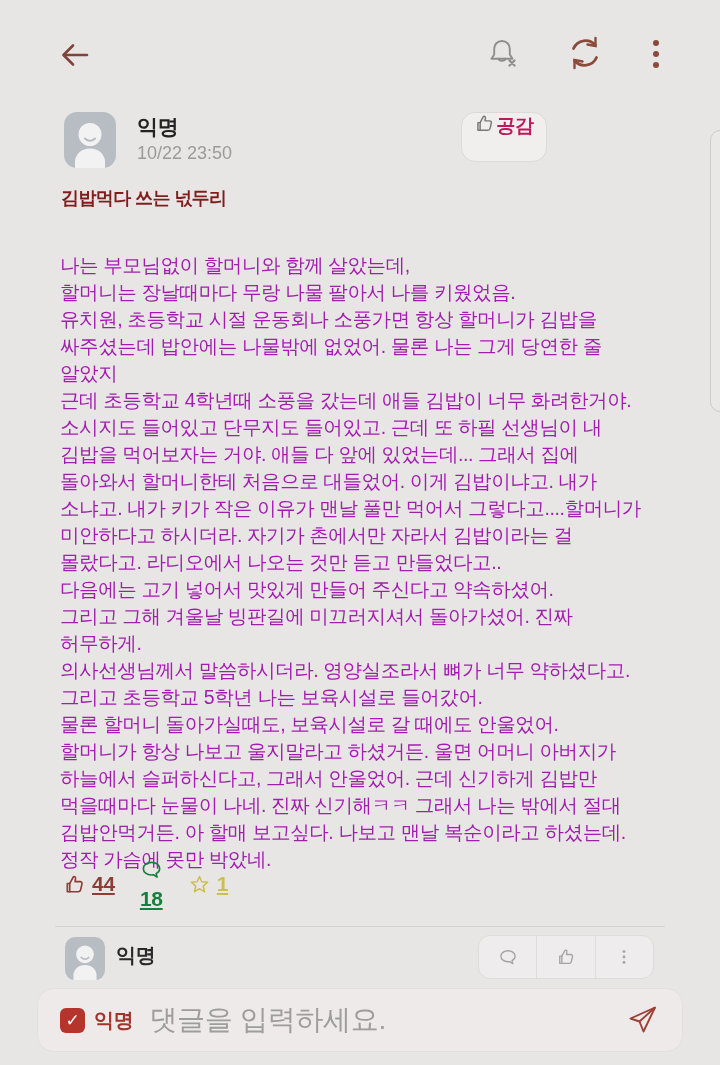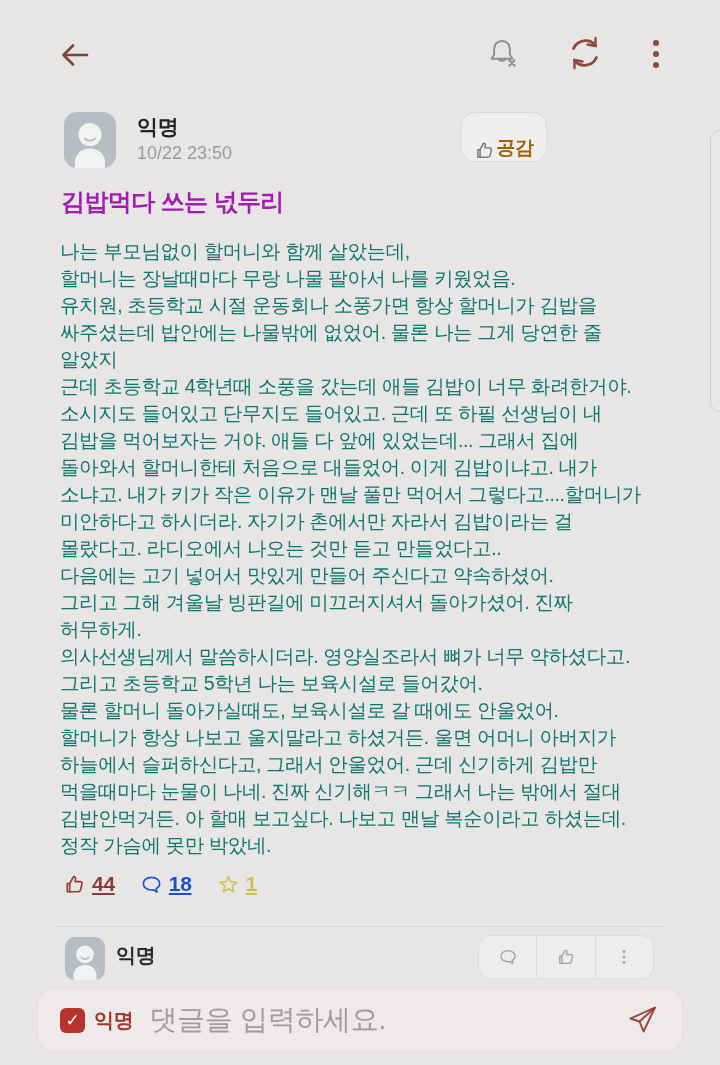--- a/index.html
+++ b/index.html
@@ -18,46 +18,46 @@
   .refresh-btn{ left:564px; top:32px; width:42px; height:42px; }
   .menu-btn   { left:642px; top:34px; width:28px; height:40px; }
 
   
   .avatar { position:absolute; left:64px; top:112px; width:52px; height:56px; }
   .author-name { position:absolute; left:137px; top:113px; font-size:21px; font-weight:700; color:#232122; letter-spacing:-0.3px; }
   .timestamp   { position:absolute; left:137px; top:143px; font-size:18px; color:#9b999a; }
 
   .chip-btn {
     position:absolute; top:112px; height:50px;
-    display:flex; align-items:flex-end; justify-content:center; gap:1px;
+    display:flex; align-items:flex-start; justify-content:center; gap:1px;
     background:#f1efee; border:1px solid #dcdad9; border-radius:14px;
-    font-size:19px; font-weight:600; color:#a16207; cursor:pointer;
+    font-size:19px; font-weight:600; color:#be185d; cursor:pointer;
     font-family:inherit; letter-spacing:-0.3px;
   }
   .like-chip  { left:461px; width:86px; }
   .scrap-chip { left:554px; width:99px; }
   .chip-btn svg { width:21px; height:21px; color:#7a7879; }
 
   
   .post-title {
     position:absolute; left:61px; top:186px;
-    font-size:24px; font-weight:700; color:#a21caf; letter-spacing:-0.6px;
+    font-size:18px; font-weight:700; color:#7f1d1d; letter-spacing:-0.6px;
   }
   .post-body {
-    position:absolute; left:60px; top:238px; width:632px;
-    font-size:19.5px; line-height:27px; color:#0f766e;
+    position:absolute; left:60px; top:252px; width:632px;
+    font-size:19.5px; line-height:27px; color:#a21caf;
     letter-spacing:-0.4px; white-space:pre-line;
   }
 
   
   .stats { position:absolute; left:63px; top:871px; display:flex; align-items:center; height:26px; }
   .stat  { display:flex; align-items:center; gap:6px; margin-right:25px; font-size:21px; font-weight:600; letter-spacing:-0.3px;text-decoration:underline; }
   .stat svg { width:23px; height:23px; }
   .stat-likes    { color:#8f3b36; }
-  .stat-comments { color:#1d4ed8; }
+  .stat-comments { color:#15803d;flex-direction:column; }
   .stat-scraps   { color:#cdc04a; }
 
   .divider { position:absolute; left:55px; top:926px; width:610px; height:1px; background:#d6d4d3; }
 
   
   .c-avatar { position:absolute; left:65px; top:937px; width:40px; height:40px; }
   .c-author { position:absolute; left:116px; top:942px; font-size:20px; font-weight:700; color:#2a2829; letter-spacing:-0.3px; }
   .c-actions {
     position:absolute; left:478px; top:935px; width:176px; height:44px;
     display:flex; background:#eeecec; border:1px solid #dedcdb; border-radius:12px; overflow:hidden;

